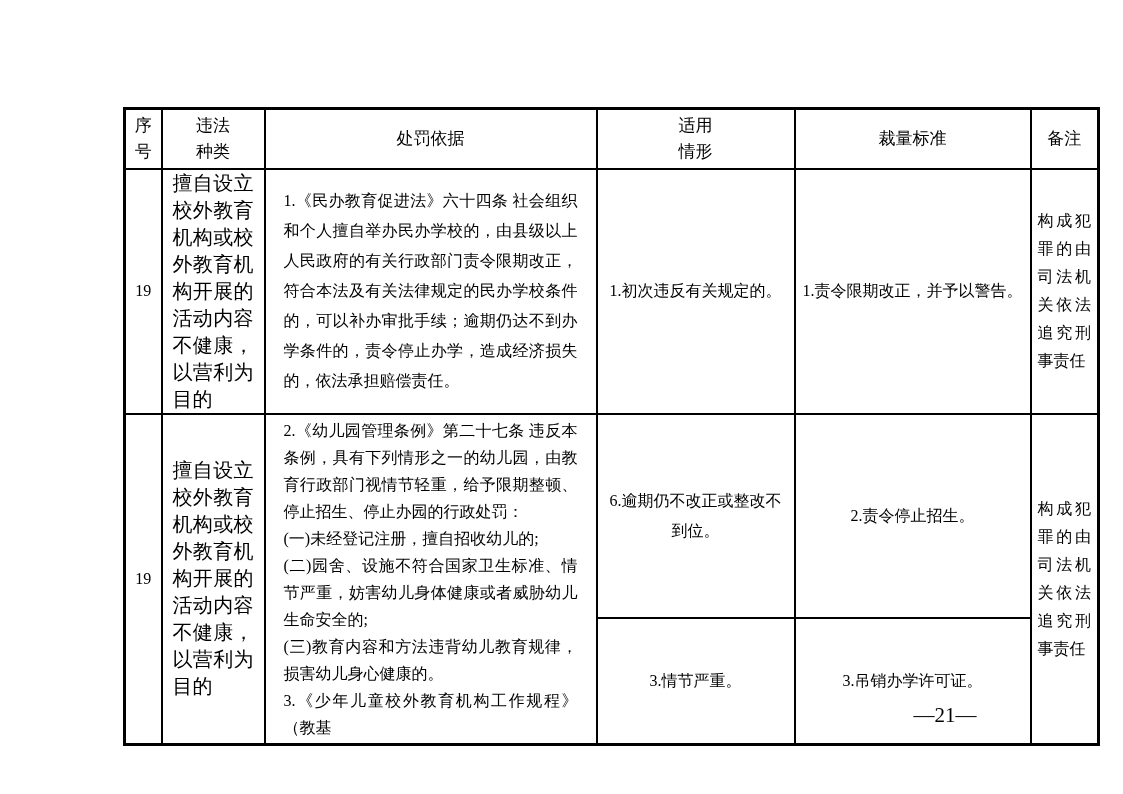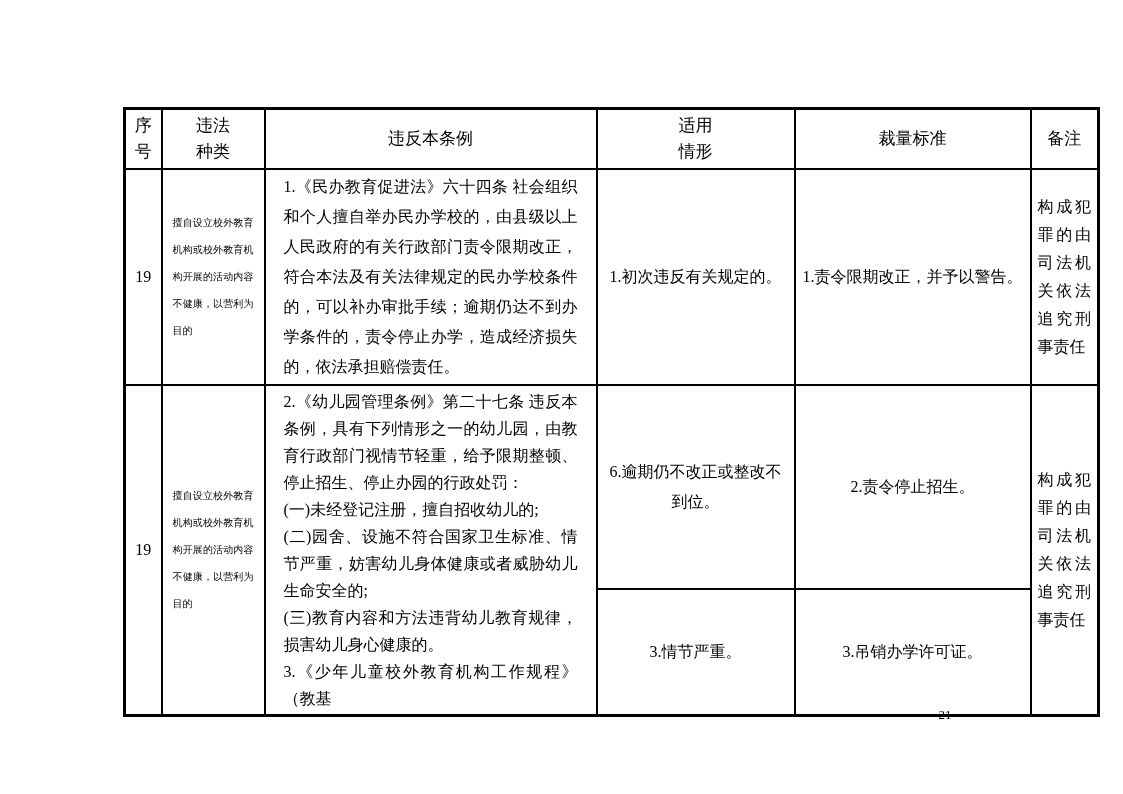--- a/index.html
+++ b/index.html
@@ -35,21 +35,21 @@
   }
   tr.r-head   { height: 60px; }
   tr.r-one    { height: 193px; }
   tr.r-two-a  { height: 192px; }
   tr.r-two-b  { height: 118px; }
   .c-index {
     font-size: 16px;
     text-align: center;
   }
   .c-viol {
-    font-size: 10px;
+    font-size: 20px;
     line-height: 27px;
     text-align: justify;
     text-justify: inter-character;
     padding: 0 10px;
   }
   .c-basis {
     font-size: 16px;
     text-align: justify;
     text-justify: inter-character;
     padding: 2px 18px;
@@ -69,21 +69,21 @@
     text-justify: inter-character;
     padding: 0 6px;
     font-family: Liberation Serif, serif;
   }
   .page-number {
     position: absolute;
     left: 895px;
     top: 704px;
     width: 100px;
     text-align: center;
-    font-size: 13px;
+    font-size: 21px;
     line-height: 22px;
   }
 </style>
 </head>
 <body>
 
 <table class="doc-table">
   <colgroup>
     <col style="width:37px">
     <col style="width:103px">
@@ -91,21 +91,21 @@
     <col style="width:198px">
     <col style="width:236px">
     <col style="width:68px">
   </colgroup>
   <tbody>
       <tr class="r-head">
     <th>序
 号</th>
     <th>违法
 种类</th>
-    <th>违反本条例</th>
+    <th>处罚依据</th>
     <th>适用
 情形</th>
     <th>裁量标准</th>
     <th>备注</th>
   </tr>
   <tr class="r-one">
     <td class="c-index">19</td>
     <td class="c-viol">擅自设立校外教育机构或校外教育机构开展的活动内容不健康，以营利为目的</td>
     <td class="c-basis lh-one">1.《民办教育促进法》六十四条 社会组织和个人擅自举办民办学校的，由县级以上人民政府的有关行政部门责令限期改正，符合本法及有关法律规定的民办学校条件的，可以补办审批手续；逾期仍达不到办学条件的，责令停止办学，造成经济损失的，依法承担赔偿责任。</td>
     <td class="c-situ">1.初次违反有关规定的。</td>

